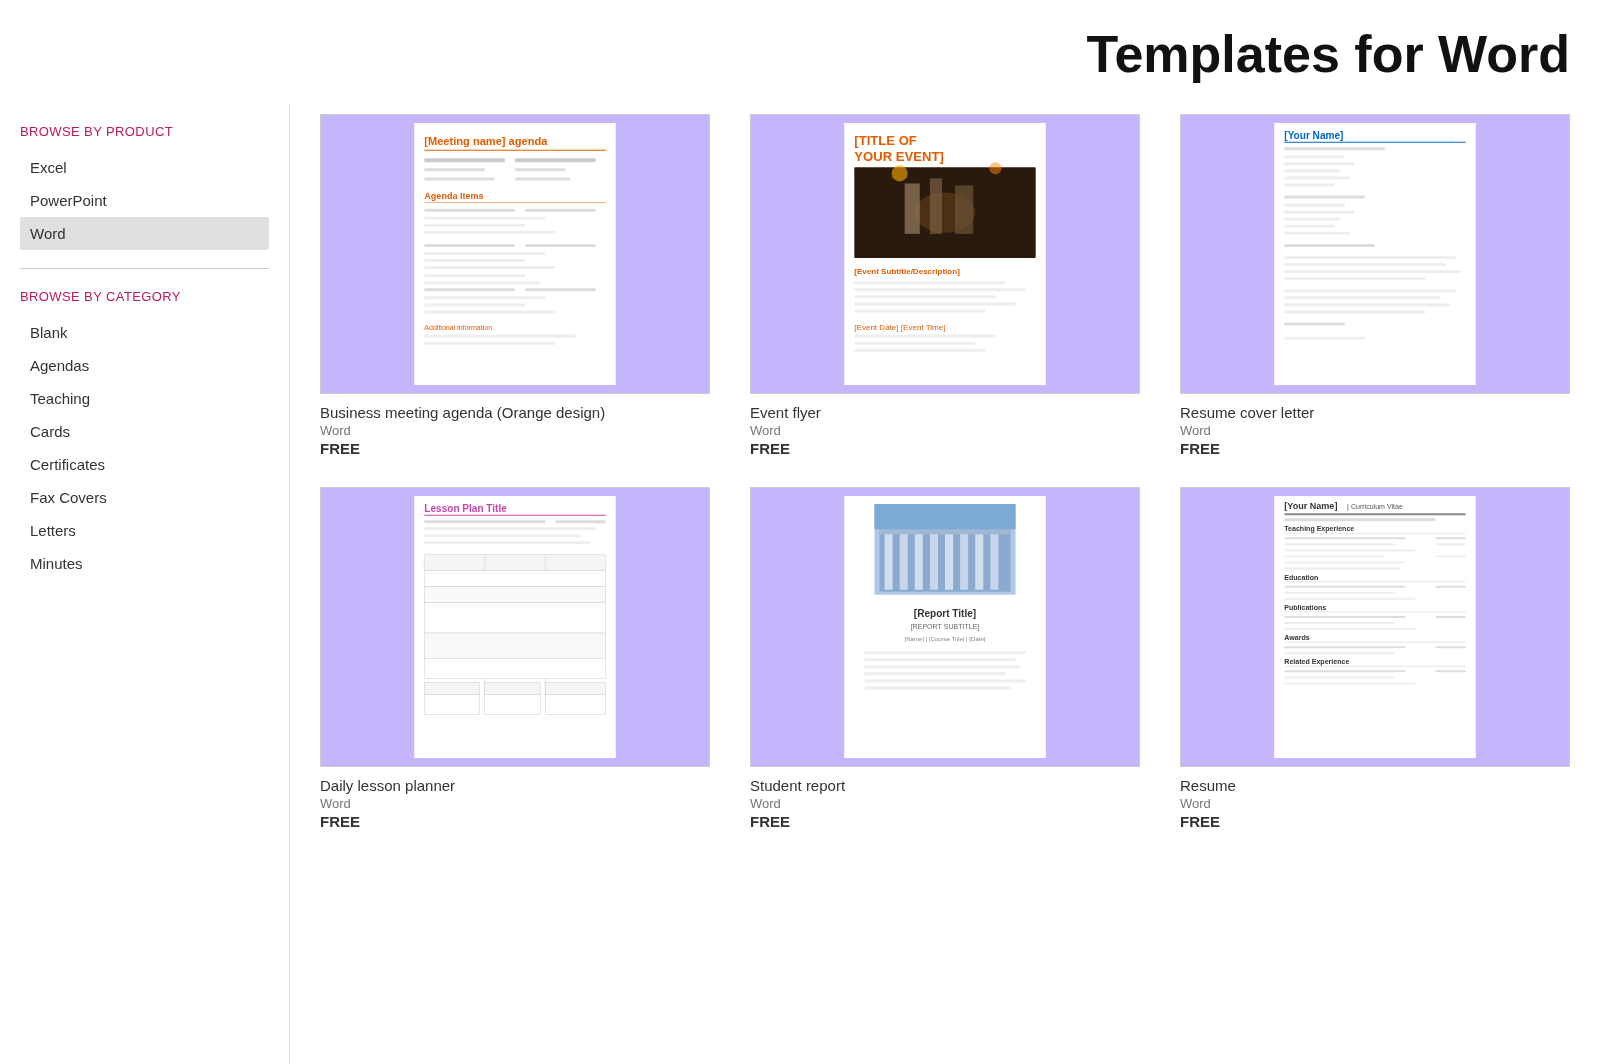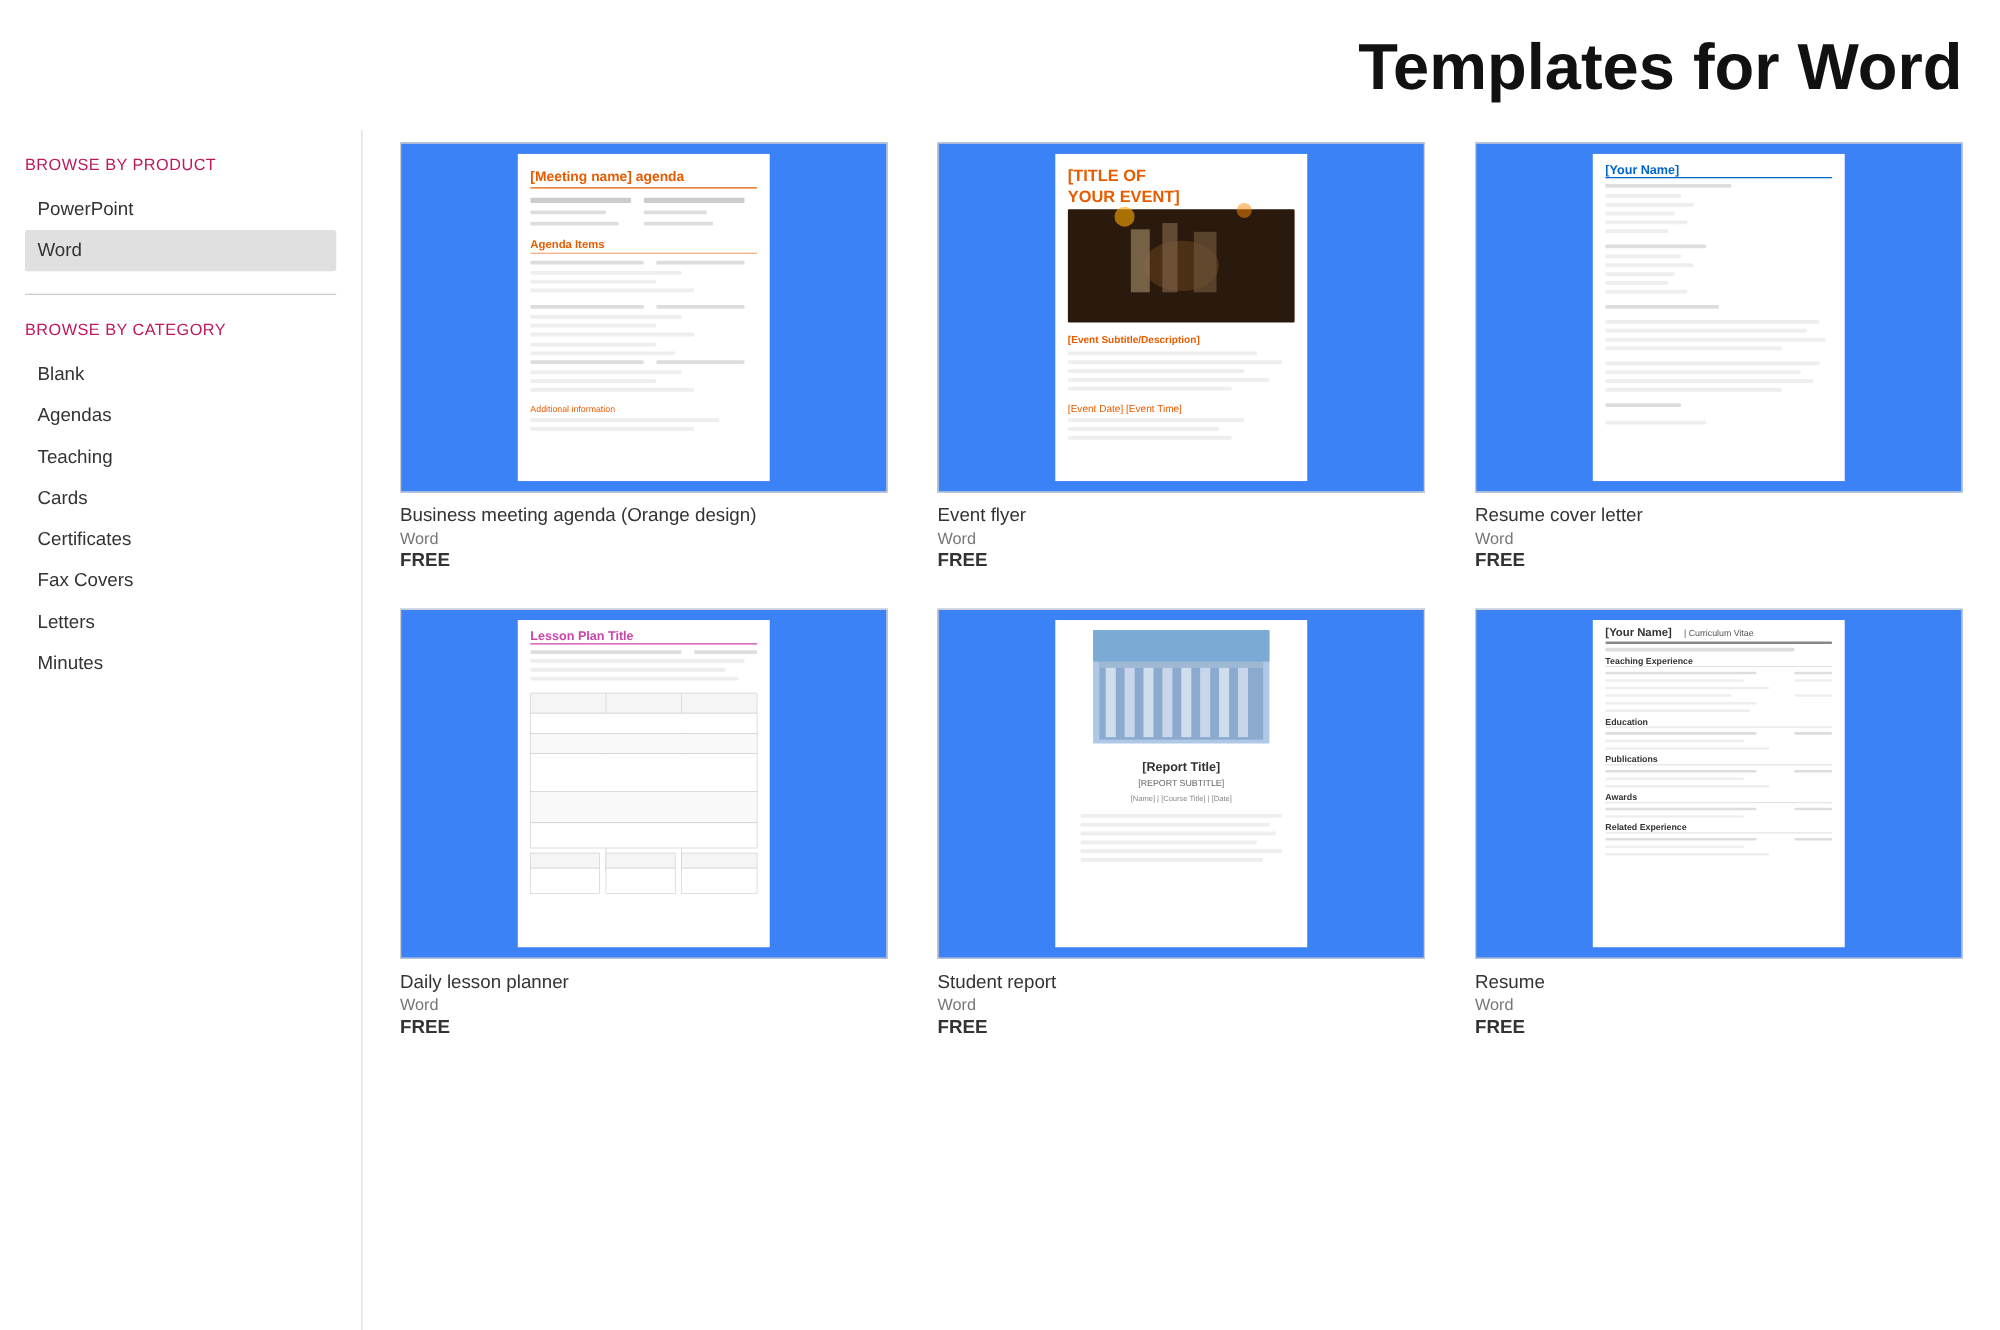--- a/index.html
+++ b/index.html
@@ -72,21 +72,21 @@
     .template-card {
       display: flex;
       flex-direction: column;
       cursor: pointer;
     }
 
     .template-thumbnail {
       width: 100%;
       height: 280px;
       border: 1px solid #ccc;
-      background: #3b82f6;
+      background: #c4b5fd;
       display: flex;
       align-items: center;
       justify-content: center;
       overflow: hidden;
       margin-bottom: 10px;
       padding: 8px;
     }
 
     .template-thumbnail svg {
       width: 100%;
@@ -116,20 +116,21 @@
 <body>
 
 <h1 class="page-title">Templates for Word</h1>
 
 <div class="main-layout">
 
   <nav class="sidebar">
     <div class="sidebar-section-title">BROWSE BY PRODUCT</div>
 
     <div id="product-nav">
+        <a class="sidebar-nav-item">Excel</a>
         <a class="sidebar-nav-item">PowerPoint</a>
         <a class="sidebar-nav-item active">Word</a>
       </div>
 
     <hr class="sidebar-divider">
 
     <div class="sidebar-section-title">BROWSE BY CATEGORY</div>
 
     <div id="category-nav">
         <a class="sidebar-nav-item">Blank</a>

